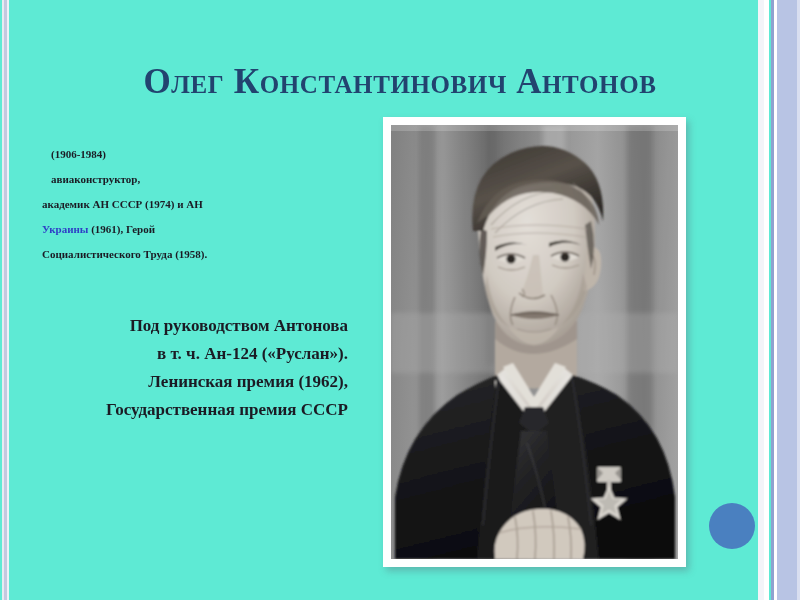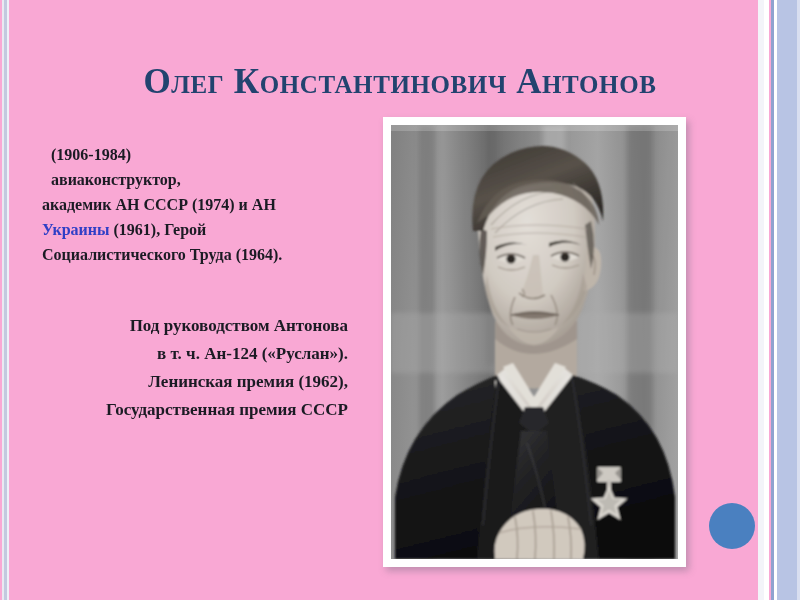--- a/index.html
+++ b/index.html
@@ -12,21 +12,21 @@
     height: 600px;
     overflow: hidden;
     background: #ffffff;
     font-family: "Liberation Serif", "DejaVu Serif", serif;
     position: relative;
   }
 
   .slide {
     position: absolute;
     inset: 0;
-    background: #f9a8d4;
+    background: #5eead4;
     overflow: hidden;
   }
 
   
   .edge-left {
     position: absolute;
     left: 0; top: 0; bottom: 0;
     width: 12px;
     pointer-events: none;
   }
@@ -95,21 +95,21 @@
   }
 
   
   .bio-block {
     position: absolute;
     left: 42px;
     top: 142px;
     width: 320px;
     color: #1b1b24;
     font-family: "Liberation Serif", "DejaVu Serif", serif;
-    font-size: 16px;
+    font-size: 11px;
     font-weight: 700;
     line-height: 25px;
     text-align: left;
   }
   .bio-block .ln {
     display: block;
     white-space: nowrap;
   }
   .bio-block .ln.indent2 { padding-left: 9px; }
 
@@ -190,21 +190,21 @@
     <div class="r-tail"></div>
   </div>
 
   <div class="title">Олег Константинович Антонов</div>
 
   <div class="bio-block">
     <span class="ln indent2">(1906-1984)</span>
     <span class="ln indent2">авиаконструктор,</span>
     <span class="ln">академик АН СССР (1974) и АН</span>
     <span class="ln"><a class="link">Украины</a><span> (1961), Герой</span></span>
-    <span class="ln">Социалистического  Труда (1964).</span>
+    <span class="ln">Социалистического  Труда (1958).</span>
   </div>
 
   <div class="ach-block">
     <span class="ln">Под руководством Антонова</span>
     <span class="ln">в т. ч. Ан-124 («Руслан»).</span>
     <span class="ln">Ленинская премия (1962),</span>
     <span class="ln">Государственная премия СССР</span>
   </div>
 
   <div class="photo-frame">

